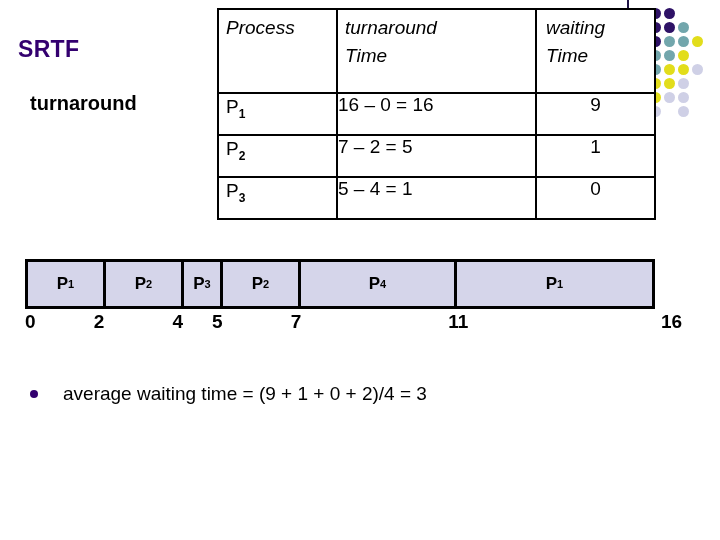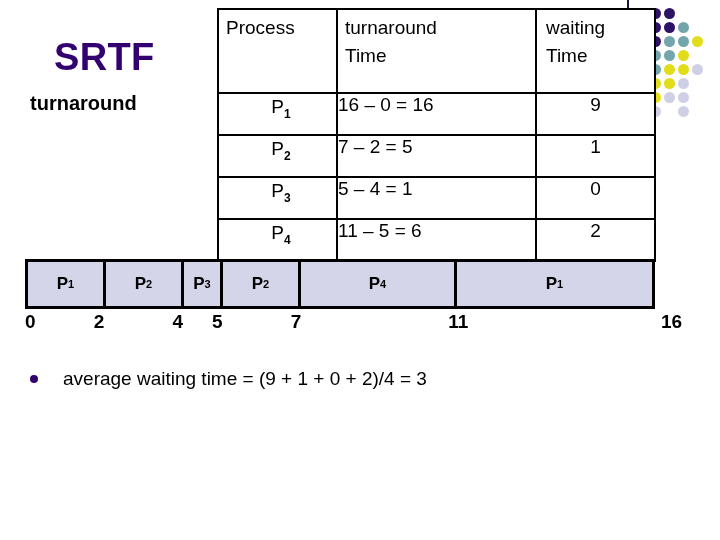--- a/index.html
+++ b/index.html
@@ -44,26 +44,25 @@
     width: 11px;
     height: 11px;
     border-radius: 50%;
   }
 
   
   #title-srtf {
     position: absolute;
     left: 18px;
     top: 36px;
-    font-size: 38px;
+    font-size: 23px;
     font-weight: bold;
     color: #33006f;
     letter-spacing: 0.3px;
     white-space: nowrap;
-    margin-left: 36px;
   }
   #title-preemptive {
     position: absolute;
     left: 30px;
     top: 92px;
     font-size: 20px;
     font-weight: bold;
     color: #000000;
     white-space: nowrap;
   }
@@ -79,29 +78,30 @@
     background: #ffffff;
   }
   #results-table td, #results-table th {
     border: 2px solid #000000;
     padding: 0;
     font-weight: normal;
     font-size: 19px;
     vertical-align: top;
     background: #ffffff;
   }
-  .col-proc  { width: 110px; text-align: center; }
+  .col-proc  { width: 110px; }
   .col-turn  { width: 190px; }
   .col-wait  { width: 108px; }
 
   .hdr-cell {
     height: 78px;
     text-align: left;
     padding: 4px 0 0 7px !important;
     line-height: 1.45;
+    font-style: italic;
   }
   .hdr-cell.center-hdr { padding-left: 9px !important; }
 
   .cell-proc {
     height: 38px;
     padding: 2px 0 0 7px !important;
     font-weight: bold;
     font-size: 19px;
     vertical-align: middle;
   }
@@ -157,21 +157,21 @@
     font-size: 19px;
     font-weight: bold;
     color: #000000;
     white-space: nowrap;
   }
 
   
   #bullets {
     position: absolute;
     left: 30px;
-    top: 366px;
+    top: 381px;
     width: 640px;
   }
   .bullet-row {
     display: flex;
     align-items: flex-start;
     height: 27px;
   }
   .bullet-mark {
     width: 8px;
     height: 8px;
@@ -254,25 +254,20 @@
       <tr>
         <td class="cell-proc col-proc"><span>P</span><span class="sub">2</span></td>
         <td class="cell-turn col-turn">7 – 2 = 5</td>
         <td class="cell-wait col-wait">1</td>
       </tr>
       <tr>
         <td class="cell-proc col-proc"><span>P</span><span class="sub">3</span></td>
         <td class="cell-turn col-turn">5 – 4 = 1</td>
         <td class="cell-wait col-wait">0</td>
       </tr>
-      <tr>
-        <td class="cell-proc col-proc"><span>P</span><span class="sub">4</span></td>
-        <td class="cell-turn col-turn">11 – 5 = 6</td>
-        <td class="cell-wait col-wait">2</td>
-      </tr>
     </tbody>
 </table>
 
 <div id="gantt">
     <div class="gantt-seg" style="flex: 0 0 12.5%; background: rgb(213, 213, 234);">
       <span>P</span>
       <span class="sub">1</span>
     </div>
     <div class="gantt-seg" style="flex: 0 0 12.5%; background: rgb(213, 213, 234);">
       <span>P</span>

